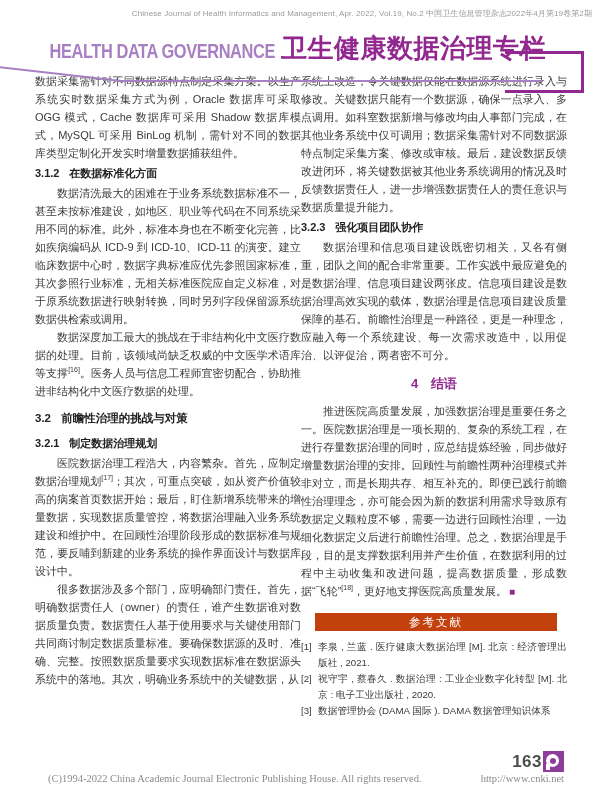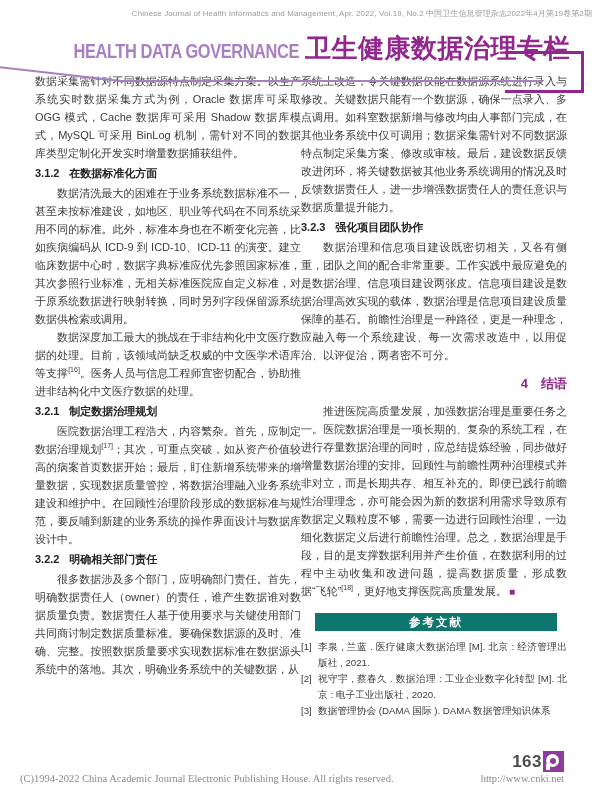--- a/index.html
+++ b/index.html
@@ -6,63 +6,63 @@
   html,body { width:600px; height:800px; background:#ffffff; overflow:hidden; position:relative;
     font-family:"Liberation Sans","DejaVu Sans",sans-serif; }
 
   
   .journal-header { position:absolute; top:8px; left:8px; right:8px; text-align:right;
     font-size:8px; color:#9a9a9a; letter-spacing:0.1px; }
 
   
   .banner { position:absolute; top:24px; left:0; width:600px; height:40px; }
   .banner-text { position:absolute; top:0; left:0; right:30px; height:38px;
-    display:flex; justify-content:flex-end; align-items:flex-end; padding-bottom:1px; z-index:2; }
+    display:flex; align-items:flex-end; padding-bottom:1px; z-index:2; }
   .banner-en { font-size:20px; font-weight:bold; color:#A87FC2; letter-spacing:-0.5px;
     transform:scaleX(0.82); transform-origin:right bottom; margin-right:6px; line-height:1; }
   .banner-zh { font-size:26px; font-weight:bold; color:#92278F; line-height:1; letter-spacing:0.5px; }
   .banner-diagonal { position:absolute; left:-2px; top:42px; width:124px; height:2px;
     background:#A87FC2; transform:rotate(6.5deg); transform-origin:left center; z-index:1; }
   .banner-underline { position:absolute; left:118px; top:56px; width:424px; height:2px;
     background:#A87FC2; z-index:1; }
   .banner-bracket { position:absolute; left:505px; top:27px; width:79px; height:42px;
     border:3px solid #92278F; border-left:none; z-index:1; }
 
   
   .columns { position:absolute; top:72px; left:35px; width:540px; display:flex; }
   .col { width:266px; font-size:11px; line-height:18px; color:#3a3a3a; text-align:justify; }
   .col p { margin:0; text-indent:2em; }
   .col p.noindent { text-indent:0; }
   .h3 { font-weight:bold; color:#222; margin:2px 0; text-align:left; }
   .h3 .num { margin-right:0.9em; }
   .h2 { font-weight:bold; color:#222; font-size:11.5px; margin:9px 0 7px; text-align:left; }
   .h2 .num { margin-right:0.9em; }
-  .h1-purple { font-weight:bold; color:#92278F; font-size:13px; margin:11px 0 9px; text-align:right; }
+  .h1-purple { font-weight:bold; color:#92278F; font-size:13px; margin:11px 0 9px; text-align:center; }
   .h1-purple .num { margin-right:1em; }
   sup.ref { font-size:7px; vertical-align:super; line-height:0; }
   .endmark { color:#92278F; font-size:10px; margin-left:2px; }
 
   
-  .refs-banner { background:#0f766e; color:#ffffff; font-weight:bold; font-size:11.5px;
+  .refs-banner { background:#c2410c; color:#ffffff; font-weight:normal; font-size:11.5px;
     text-align:center; height:18px; line-height:18px; margin:12px 10px 8px 14px; letter-spacing:2px; }
   .ref-row { display:flex; font-size:9.7px; line-height:15.5px; color:#3a3a3a; margin-bottom:1px; }
   .ref-num { width:17px; flex:none; }
   .ref-text { flex:1; text-align:justify; }
 
   
   .pageno-wrap { position:absolute; right:36px; top:751px; display:flex; align-items:center; gap:1px; }
   .pageno { font-size:17px; font-weight:bold; color:#4d4d4d; letter-spacing:0.5px; }
   .cnki-logo { width:21px; height:21px; background:#8E3B9E; position:relative; }
   .cnki-logo .ring { position:absolute; left:3px; top:3px; width:13px; height:13px;
     background:#ffffff; border-radius:50%; }
   .cnki-logo .dot { position:absolute; left:6.5px; top:6.5px; width:6px; height:6px;
     background:#8E3B9E; border-radius:50%; }
   .cnki-logo .tail { position:absolute; left:3px; top:13px; width:4px; height:6px;
     background:#ffffff; }
-  .copyright-row { position:absolute; left:20px; right:36px; top:773px; display:flex;
+  .copyright-row { position:absolute; left:48px; right:36px; top:773px; display:flex;
     justify-content:space-between; font-family:"Liberation Serif","DejaVu Serif",serif;
     font-size:10.5px; color:#8a8a8a; }
 </style>
 </head>
 <body>
 
 <div class="journal-header">Chinese Journal of Health Informatics and Management, Apr. 2022, Vol.19, No.2  中国卫生信息管理杂志2022年4月第19卷第2期</div>
 
 <div class="banner">
   <div class="banner-diagonal"></div>
@@ -76,27 +76,27 @@
 
 <div class="columns">
 
   <div class="col">
     <p class="noindent">数据采集需针对不同数据源特点制定采集方案。以生产系统实时数据采集方式为例，Oracle 数据库可采取 OGG 模式，Cache 数据库可采用 Shadow 数据库模式，MySQL 可采用 BinLog 机制，需针对不同的数据库类型定制化开发实时增量数据捕获组件。</p>
     <div class="h3">
       <span class="num">3.1.2</span><span>在数据标准化方面</span>
     </div>
     <p>数据清洗最大的困难在于业务系统数据标准不一，甚至未按标准建设，如地区、职业等代码在不同系统采用不同的标准。此外，标准本身也在不断变化完善，比如疾病编码从 ICD-9 到 ICD-10、ICD-11 的演变。建立临床数据中心时，数据字典标准应优先参照国家标准，其次参照行业标准，无相关标准医院应自定义标准，对于原系统数据进行映射转换，同时另列字段保留源系统数据供检索或调用。</p>
     <p><span>数据深度加工最大的挑战在于非结构化中文医疗数据的处理。目前，该领域尚缺乏权威的中文医学术语库等支撑</span><sup class="ref">[16]</sup><span>。医务人员与信息工程师宜密切配合，协助推进非结构化中文医疗数据的处理。</span></p>
+    <div class="h2">
+      <span class="num">3.2</span><span>前瞻性治理的挑战与对策</span>
+    </div>
     <div class="h3">
       <span class="num">3.2.1</span><span>制定数据治理规划</span>
     </div>
     <p><span>医院数据治理工程浩大，内容繁杂。首先，应制定数据治理规划</span><sup class="ref">[17]</sup><span>；其次，可重点突破，如从资产价值较高的病案首页数据开始；最后，盯住新增系统带来的增量数据，实现数据质量管控，将数据治理融入业务系统建设和维护中。在回顾性治理阶段形成的数据标准与规范，要反哺到新建的业务系统的操作界面设计与数据库设计中。</span></p>
-    <div class="h3">
-      <span class="num">3.2.2</span><span>明确相关部门责任</span>
-    </div>
     <p>很多数据涉及多个部门，应明确部门责任。首先，明确数据责任人（owner）的责任，谁产生数据谁对数据质量负责。数据责任人基于使用要求与关键使用部门共同商讨制定数据质量标准。要确保数据源的及时、准确、完整。按照数据质量要求实现数据标准在数据源头系统中的落地。其次，明确业务系统中的关键数据，从</p>
   </div>
 
   <div class="col">
     <p class="noindent">系统上改造，令关键数据仅能在数据源系统进行录入与修改。关键数据只能有一个数据源，确保一点录入、多点调用。如科室数据新增与修改均由人事部门完成，在其他业务系统中仅可调用；数据采集需针对不同数据源特点制定采集方案、修改或审核。最后，建设数据反馈改进闭环，将关键数据被其他业务系统调用的情况及时反馈数据责任人，进一步增强数据责任人的责任意识与数据质量提升能力。</p>
     <div class="h3">
       <span class="num">3.2.3</span><span>强化项目团队协作</span>
     </div>
     <p>数据治理和信息项目建设既密切相关，又各有侧重，团队之间的配合非常重要。工作实践中最应避免的是数据治理、信息项目建设两张皮。信息项目建设是数据治理高效实现的载体，数据治理是信息项目建设质量保障的基石。前瞻性治理是一种路径，更是一种理念，应融入每一个系统建设、每一次需求改造中，以用促治、以评促治，两者密不可分。</p>
     <div class="h1-purple">

